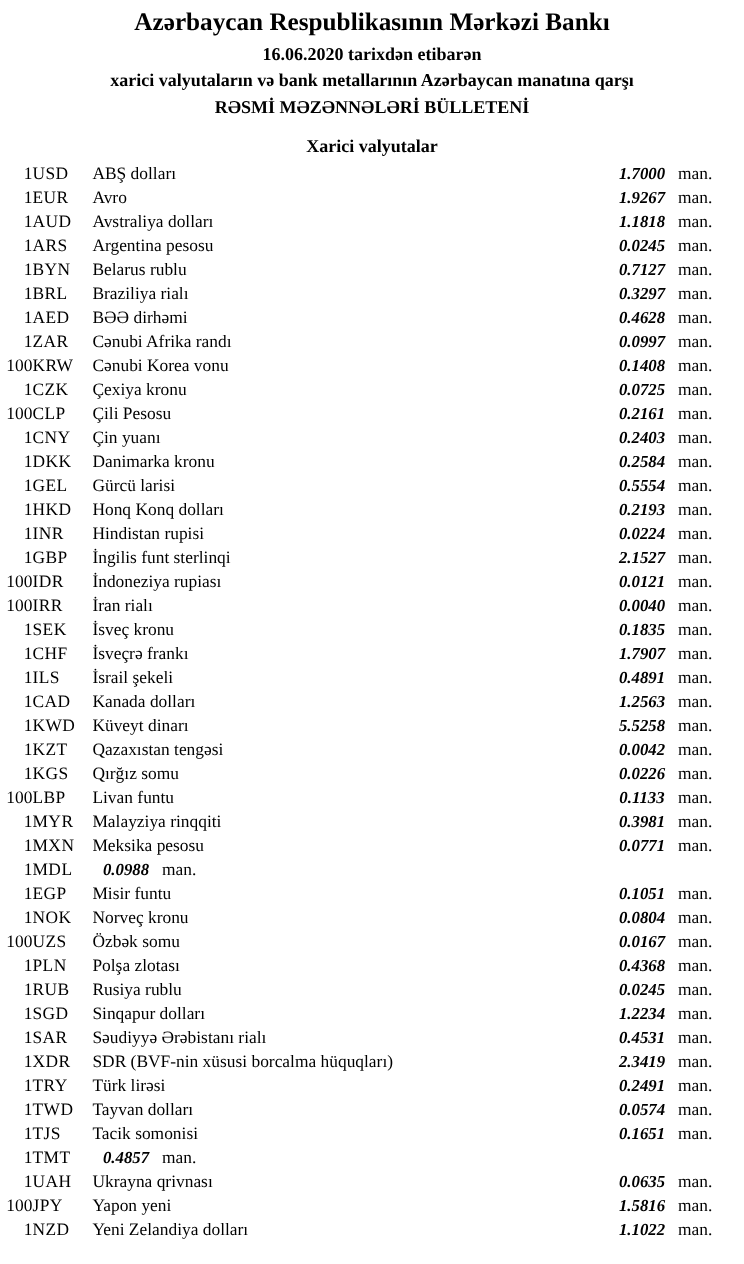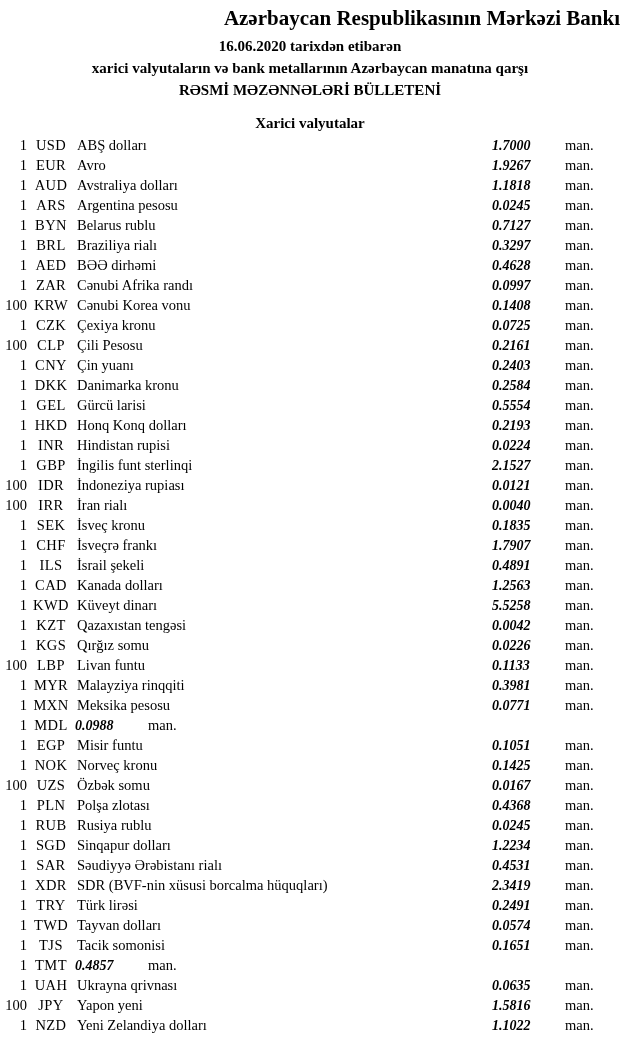--- a/index.html
+++ b/index.html
@@ -9,21 +9,21 @@
     height: 1053px;
     color: #000000;
     font-family: "Liberation Serif", "DejaVu Serif", serif;
     overflow: hidden;
   }
   .doc { padding-top: 6px; }
 
   .bank-name {
     font-size: 21px;
     font-weight: 700;
-    text-align: right;
+    text-align: center;
     line-height: 24px;
   }
   .subs { margin-top: 5px; }
   .sub {
     font-size: 15px;
     font-weight: 700;
     text-align: center;
     line-height: 22px;
   }
   .section-title {
@@ -42,37 +42,35 @@
     line-height: 20px;
     font-size: 14.5px;
   }
   .qty {
     width: 27px;
     text-align: right;
     flex: 0 0 auto;
   }
   .code {
     width: 48px;
-    text-align: center;
     letter-spacing: 0.4px;
     flex: 0 0 auto;
   }
   .name {
     flex: 1 1 auto;
     padding-left: 2px;
     white-space: nowrap;
     overflow: hidden;
   }
   .rate {
     width: 60px;
-    text-align: left;
+    text-align: center;
     font-weight: 700;
     font-style: italic;
     font-size: 14px;
-    margin-right: 13px;
     flex: 0 0 auto;
   }
   .unit {
     width: 55px;
     text-align: left;
     flex: 0 0 auto;
   }
 </style>
 </head>
 <body>
@@ -334,21 +332,21 @@
     <span class="code">EGP</span>
     <span class="name">Misir funtu</span>
     <span class="rate">0.1051</span>
     <span class="unit">man.</span>
   </div>
 
   <div class="row">
     <span class="qty">1</span>
     <span class="code">NOK</span>
     <span class="name">Norveç kronu</span>
-    <span class="rate">0.1425</span>
+    <span class="rate">0.0804</span>
     <span class="unit">man.</span>
   </div>
 
   <div class="row">
     <span class="qty">100</span>
     <span class="code">UZS</span>
     <span class="name">Özbək somu</span>
     <span class="rate">0.0167</span>
     <span class="unit">man.</span>
   </div>

